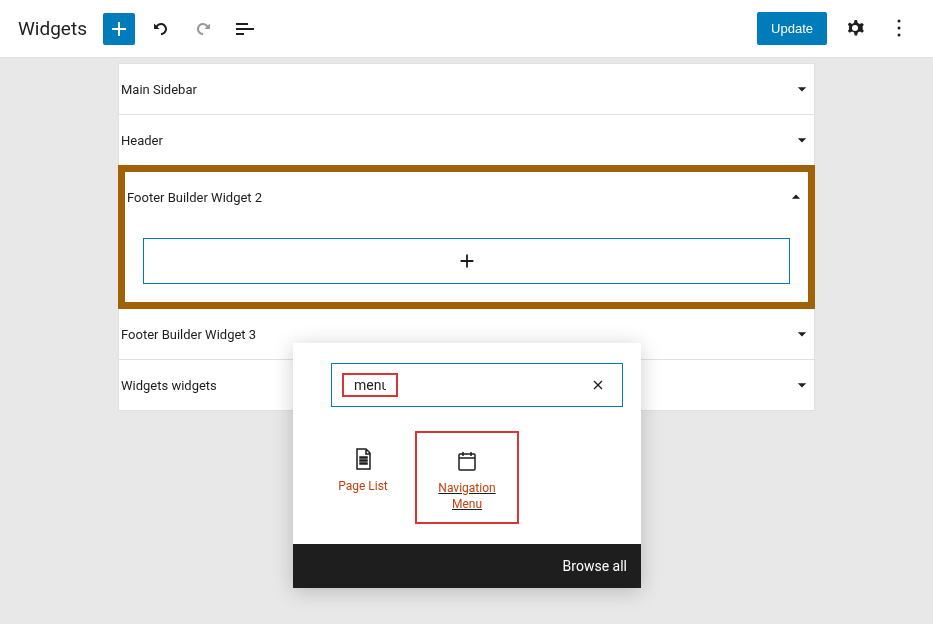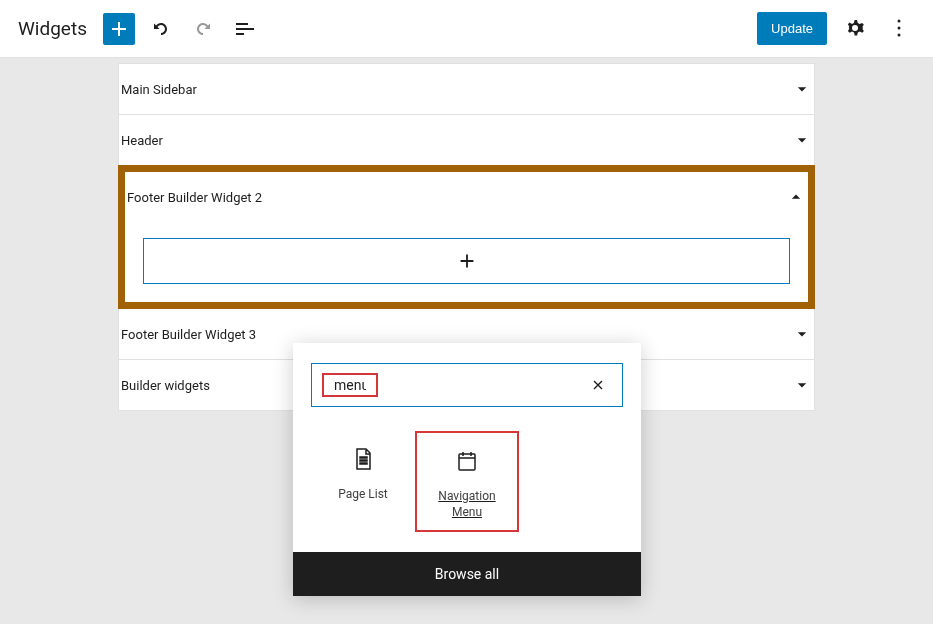--- a/index.html
+++ b/index.html
@@ -114,20 +114,21 @@
     }
     .search-row {
       padding: 20px 18px 10px;
     }
     .search-box {
       border: 1px solid #007cba;
       display: flex;
       align-items: center;
       height: 44px;
       padding: 0 10px;
+      margin-left: 20px;
     }
     .search-value {
       flex: 1;
       font-size: 14px;
       color: #1e1e1e;
       padding: 0 4px;
       border: none;
       outline: none;
       font-family: inherit;
       background: transparent;
@@ -159,29 +160,29 @@
       padding: 16px 6px 10px;
       cursor: pointer;
       text-align: center;
     }
     .block-item-highlighted {
       border: 2px solid #d63638;
       text-decoration: underline;
     }
     .block-item svg { width: 24px; height: 24px; fill: #1e1e1e; }
     .block-label {
-      margin-top: 16px;
+      margin-top: 8px;
       font-size: 12px;
-      color: #404040;
+      color: #c2410c;
       line-height: 1.3;
     }
     .browse-all {
       background: #1e1e1e;
       color: #fff;
-      text-align: center;
+      text-align: right;
       padding: 14px;
       font-size: 14px;
       cursor: pointer;
     }
   </style>
 </head>
 <body>
 
 <div class="toolbar">
   <div class="toolbar-left">
@@ -267,21 +268,21 @@
         <span>Footer Builder Widget 3</span>
         <svg viewBox="0 0 24 24">
             <path d="M7 10l5 5 5-5z"></path>
           </svg>
       </div>
     </div>
 
 
     <div class="panel">
       <div class="panel-header">
-        <span>Builder widgets</span>
+        <span>Widgets widgets</span>
         <svg viewBox="0 0 24 24">
             <path d="M7 10l5 5 5-5z"></path>
           </svg>
       </div>
     </div>
 
   </div>
 </div>
 
 <div class="popover">

